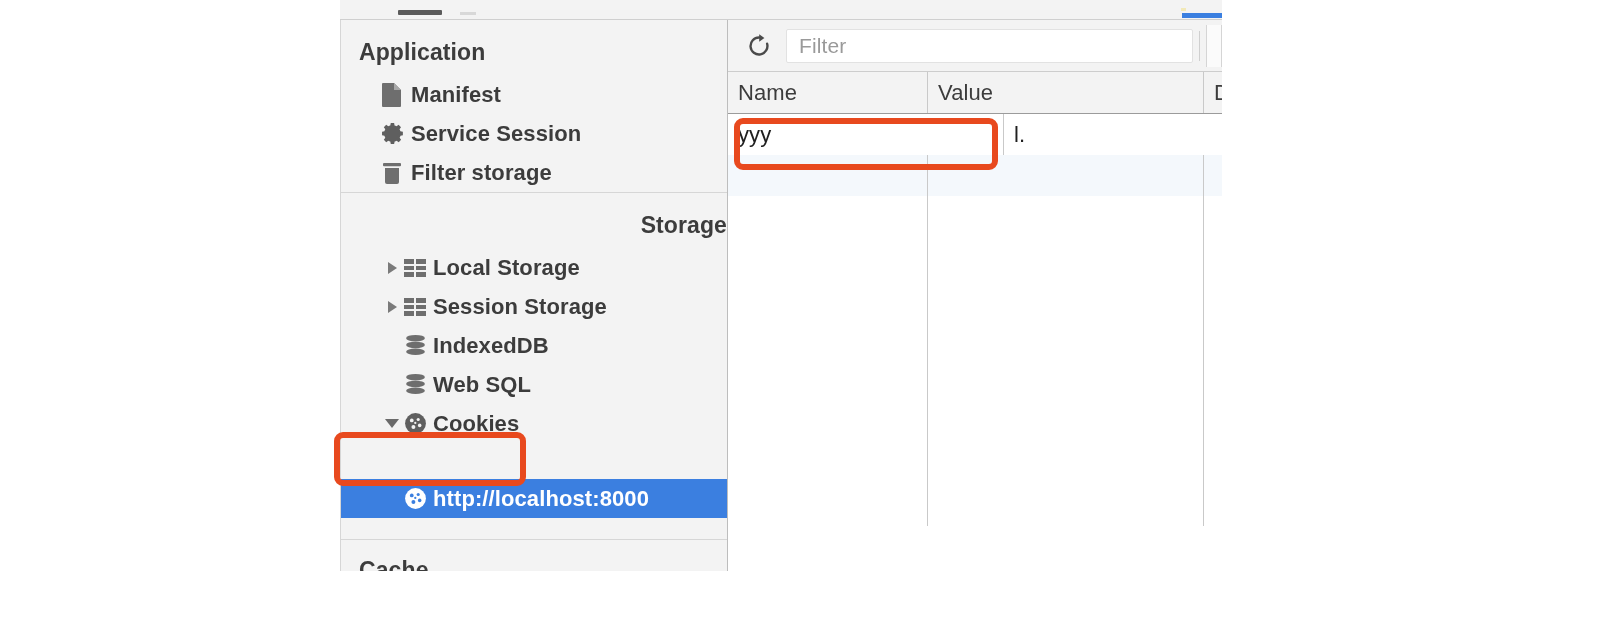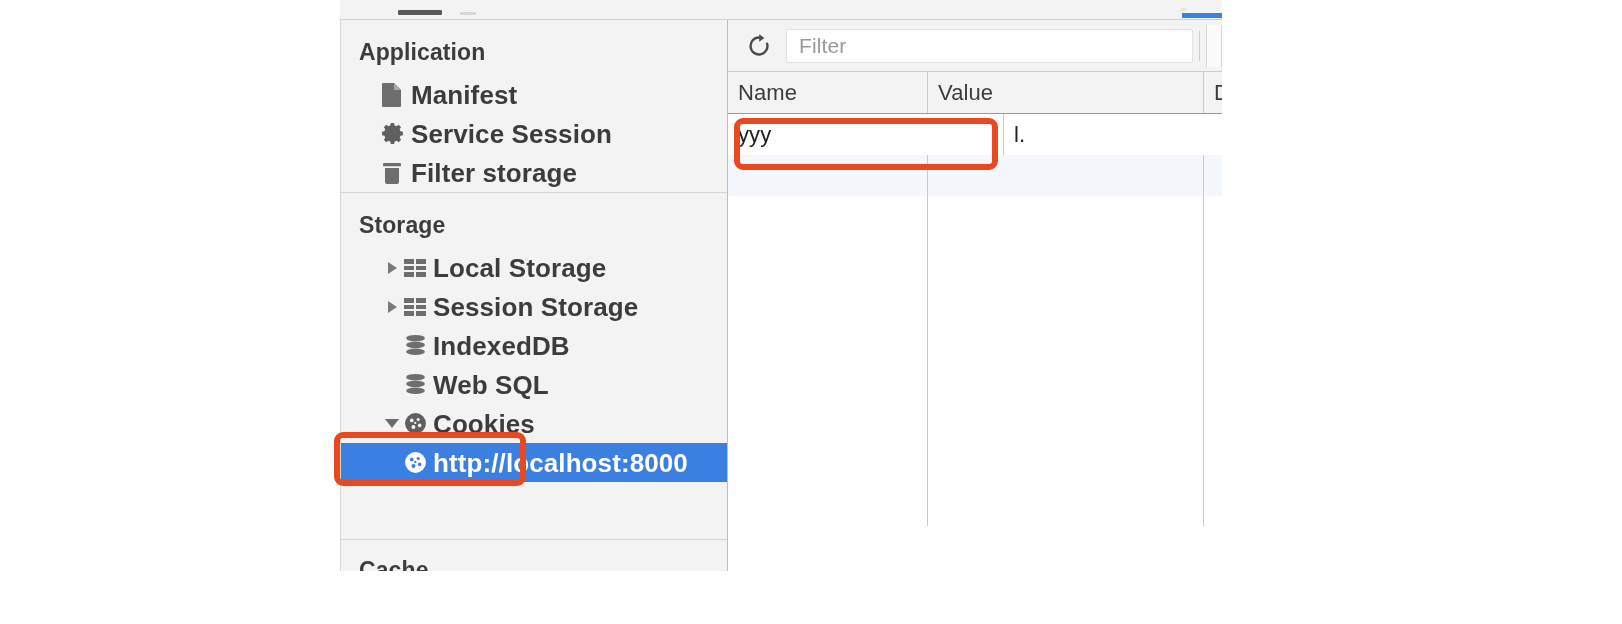--- a/index.html
+++ b/index.html
@@ -85,20 +85,21 @@
     box-sizing: border-box;
     overflow: hidden;
     font-weight: bold;
   }
   .tree-section {
     position: relative;
     padding-top: 18px;
   }
   .tree-section + .tree-section {
     border-top: 1px solid #d6d6d6;
+    text-align: right;
   }
   .section-title {
     font-size: 23px;
     color: #3c3c3c;
     padding-left: 18px;
     padding-bottom: 9px;
     letter-spacing: 0.1px;
     line-height: 28px;
   }
   .tree-row {
@@ -117,28 +118,28 @@
     justify-content: center;
   }
   .tree-row .ico {
     width: 30px;
     flex: 0 0 30px;
     display: flex;
     align-items: center;
     justify-content: flex-start;
   }
   .tree-row .tree-label {
-    font-size: 26px;
+    font-size: 22px;
     color: #3c3c3c;
     line-height: 26px;
     letter-spacing: 0.1px;
     white-space: nowrap;
   }
   .tree-row.indent-1 { padding-left: 40px; }
-  .tree-row.indent-2 { padding-left: 62px; }
+  .tree-row.indent-2 { padding-left: 62px; margin-top: 36px; }
   .tree-row.selected {
     background: #3b7fe0;
   }
   .tree-row.selected .tree-label { color: #ffffff; }
 
   .twisty-tri {
     width: 0; height: 0;
     border-left: 9px solid #7a7a7a;
     border-top: 6px solid transparent;
     border-bottom: 6px solid transparent;

